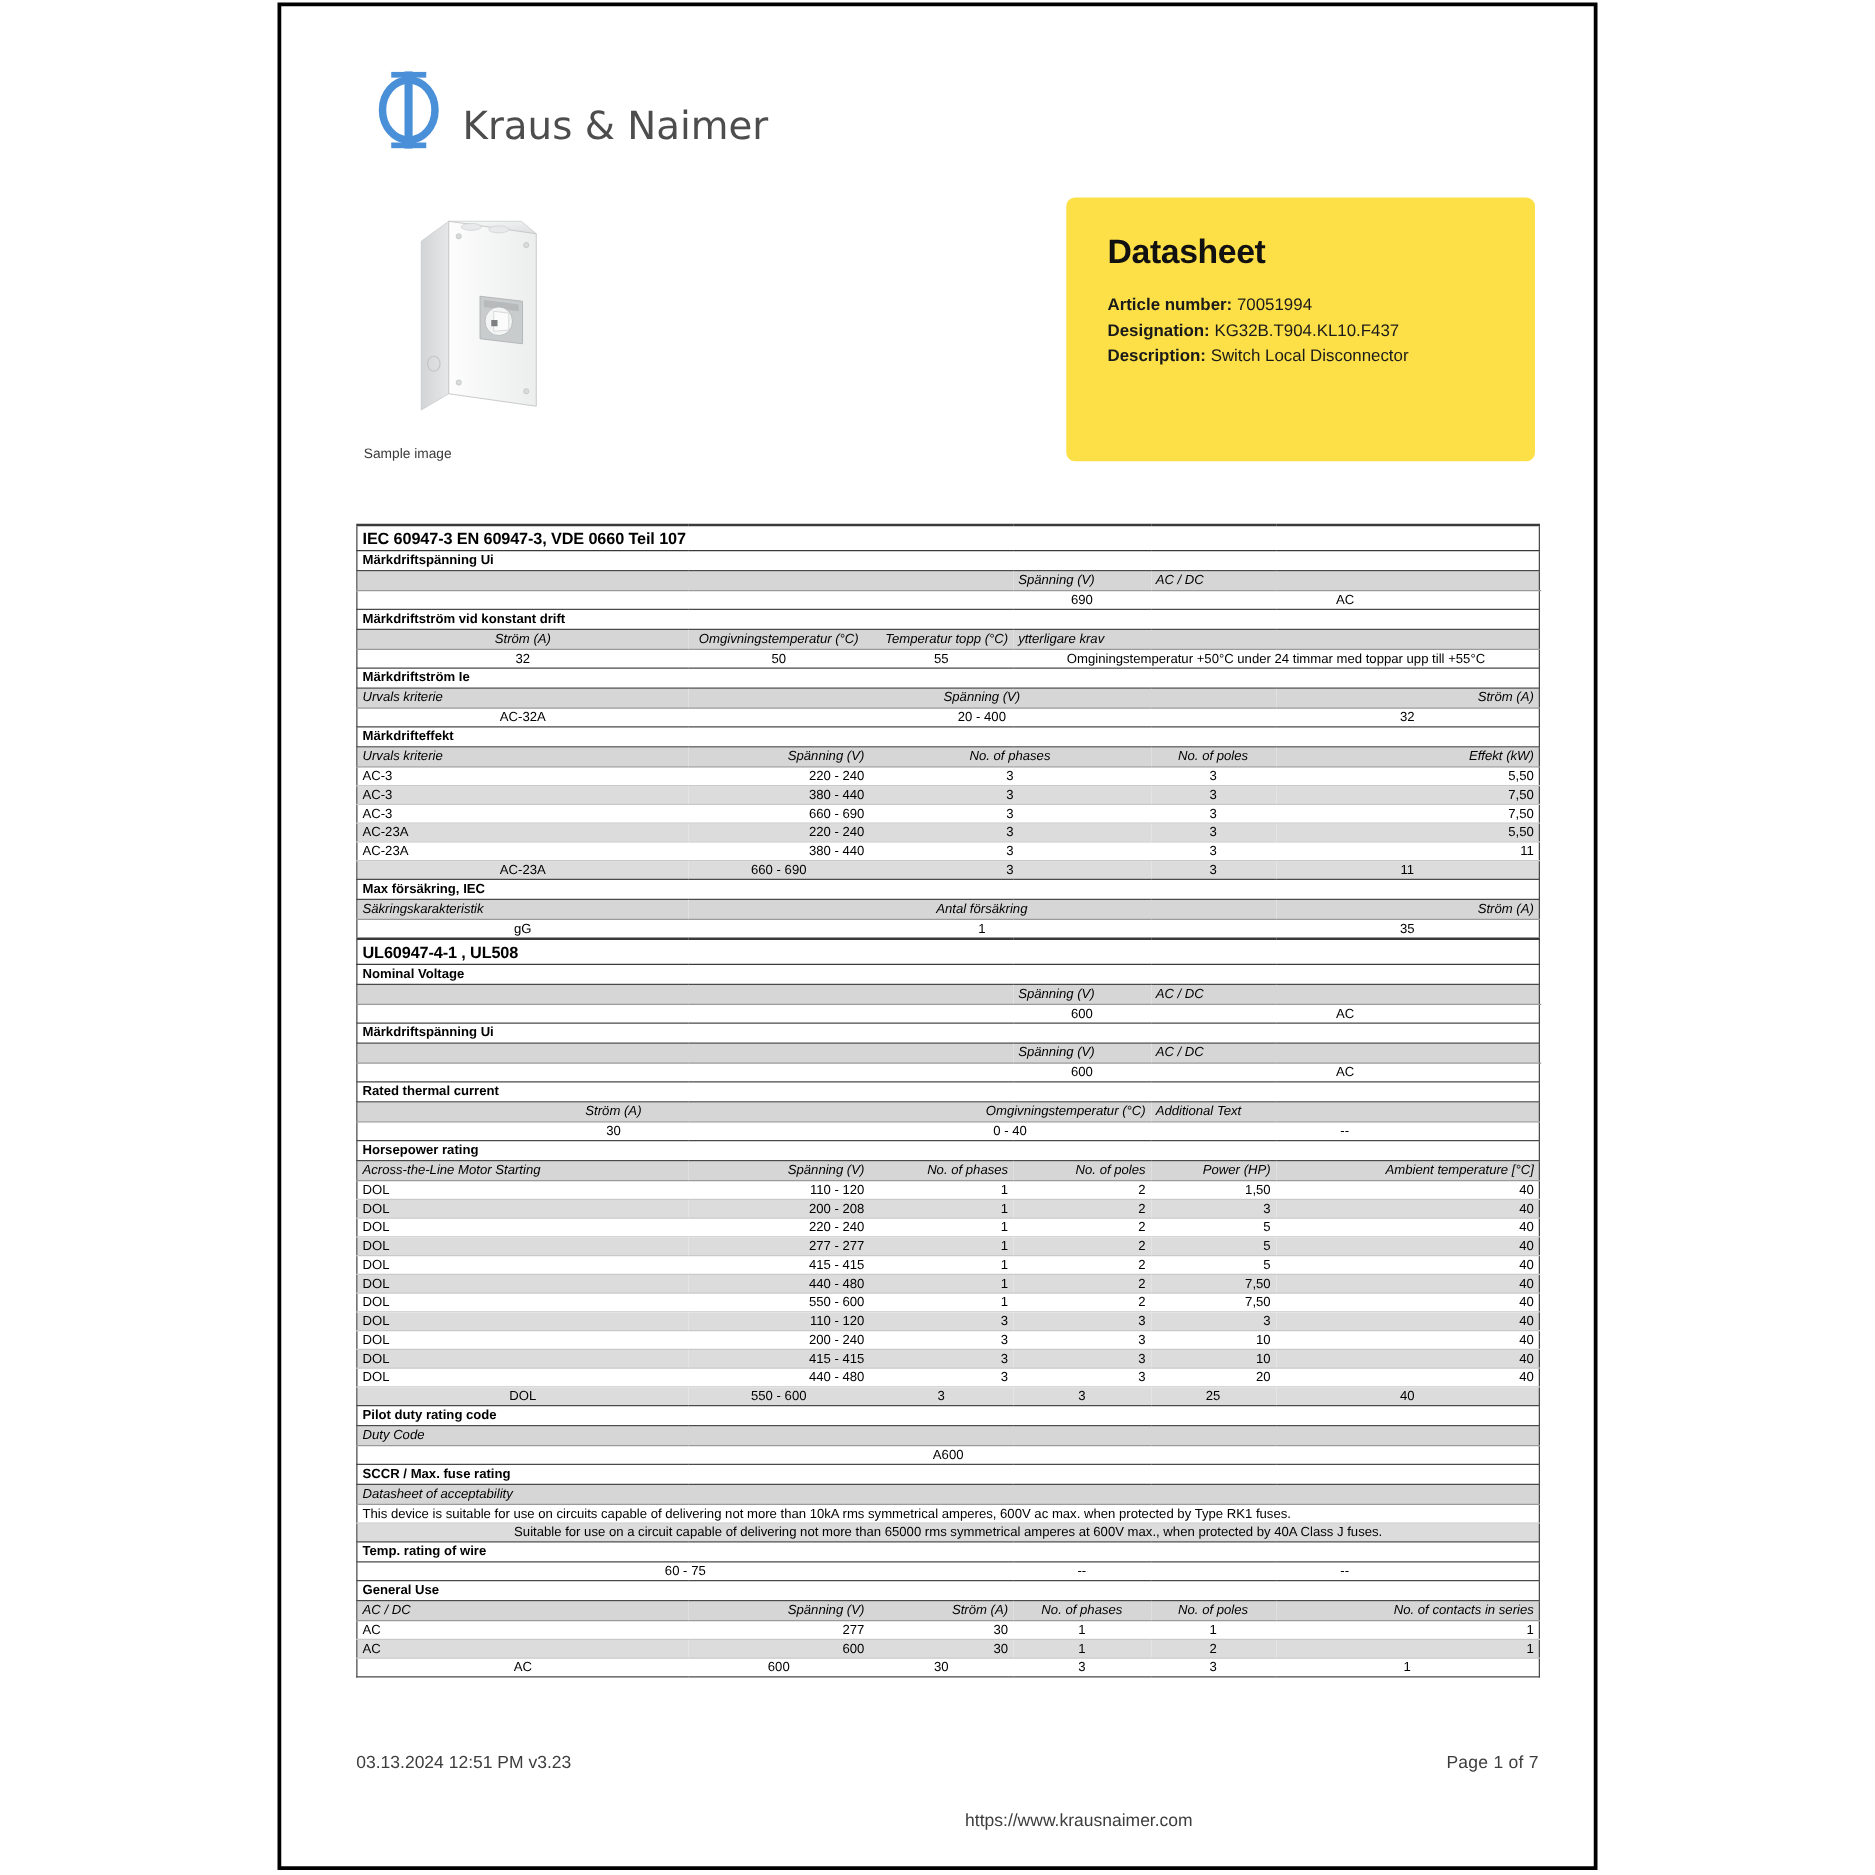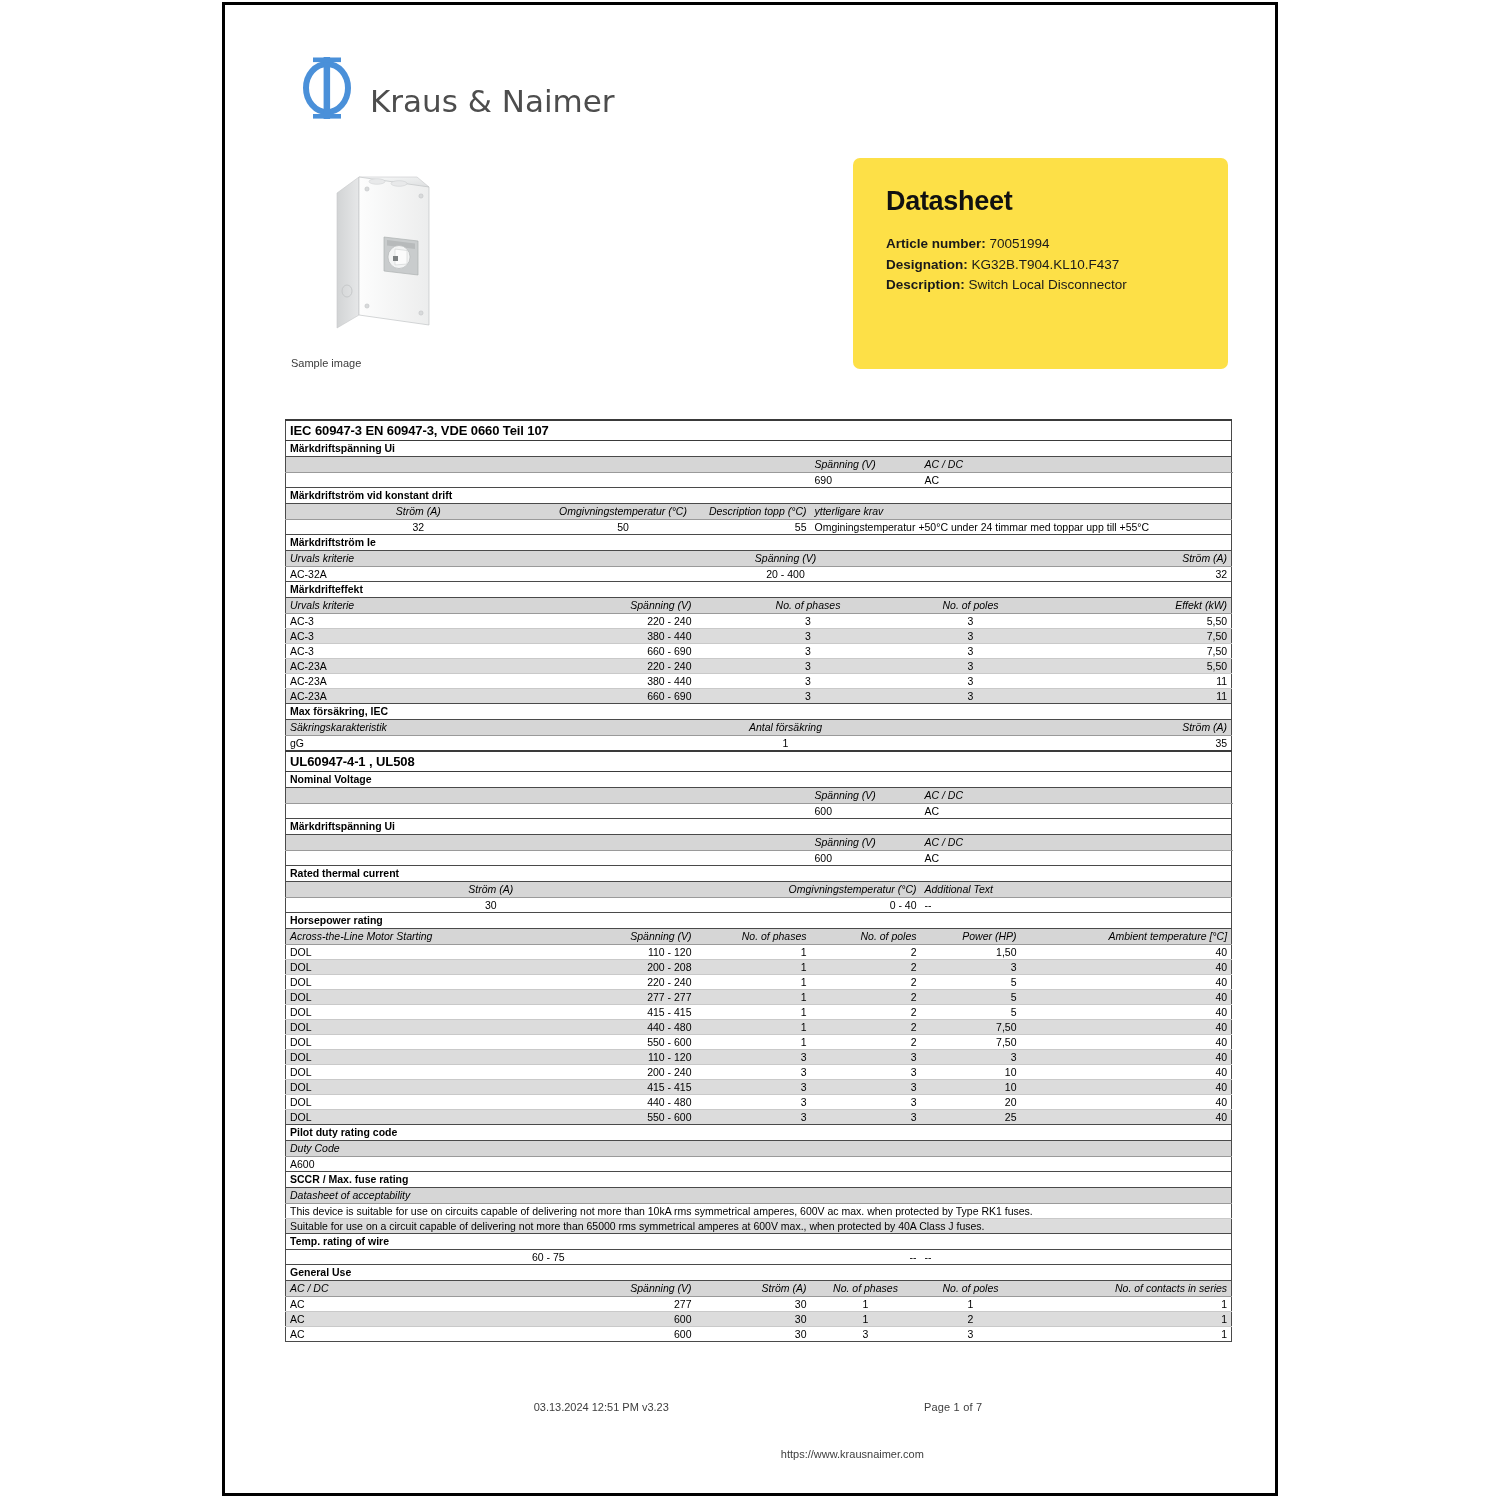--- a/index.html
+++ b/index.html
@@ -132,36 +132,36 @@
   }
   tr.hdr td {
     font-style: italic;
     background: #d6d6d6;
     border-bottom: 1px solid #9a9a9a;
     height: 15px;
     line-height: 15px;
   }
   tr.row-a td { background: #ffffff; border-bottom: 1px solid #c9c9c9; }
   tr.row-b td { background: #dcdcdc; border-bottom: 1px solid #c9c9c9; }
-  tr.last-in-block td { border-bottom: 1.2px solid #4a4a4a; }
+  tr.last-in-block td { border-bottom: 1.2px solid #4a4a4a; text-align: center; }
   .ta-l { text-align: left; }
   .ta-r { text-align: right; }
   .ta-c { text-align: center; }
   .frame-l { border-left: 1.2px solid #4a4a4a; }
   .frame-r { border-right: 1.2px solid #4a4a4a; }
 
   
   .footer {
     position: absolute;
     left: 60px;
     top: 1396px;
     width: 946px;
     display: flex;
-    justify-content: center;
-    font-size: 11px;
+    justify-content: space-between;
+    font-size: 14px;
     color: #3d3d3d;
   }
   .footer .mid { margin-left: 112px; margin-top: 47px; }
   .footer .pg { letter-spacing: 0.2px; }
 </style>
 </head>
 <body>
 
 <div class="page-frame">
 <div class="page-inner">
@@ -270,21 +270,21 @@
             <td class="ta-l">690</td>
             <td colspan="2" class="ta-l">AC</td>
             <td class="ta-l frame-r"></td>
           </tr>
           <tr class="sec-minor">
             <td colspan="6" class="ta-l frame-l frame-r">Märkdriftström vid konstant drift</td>
           </tr>
           <tr class="hdr">
             <td class="ta-c frame-l">Ström (A)</td>
             <td class="ta-c">Omgivningstemperatur (°C)</td>
-            <td class="ta-r">Description topp (°C)</td>
+            <td class="ta-r">Temperatur topp (°C)</td>
             <td colspan="3" class="ta-l frame-r">ytterligare krav</td>
           </tr>
           <tr class="row-a last-in-block">
             <td class="ta-c frame-l">32</td>
             <td class="ta-c">50</td>
             <td class="ta-r">55</td>
             <td colspan="3" class="ta-l frame-r">Omginingstemperatur +50°C under 24 timmar med toppar upp till +55°C</td>
           </tr>
           <tr class="sec-minor">
             <td colspan="6" class="ta-l frame-l frame-r">Märkdriftström Ie</td>

